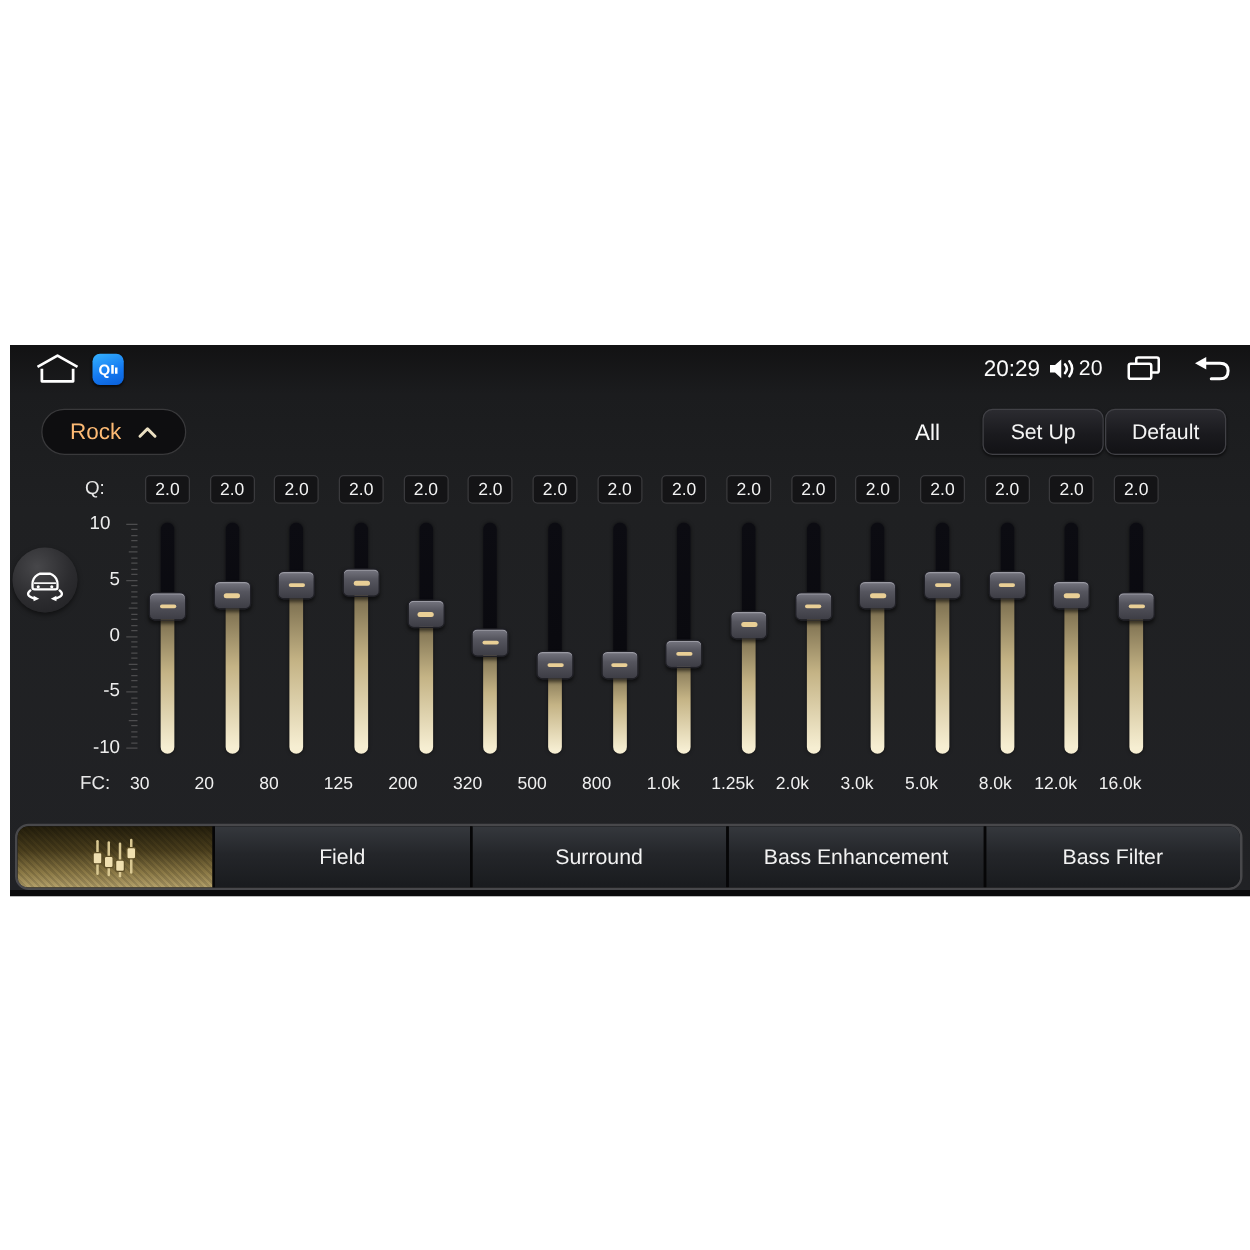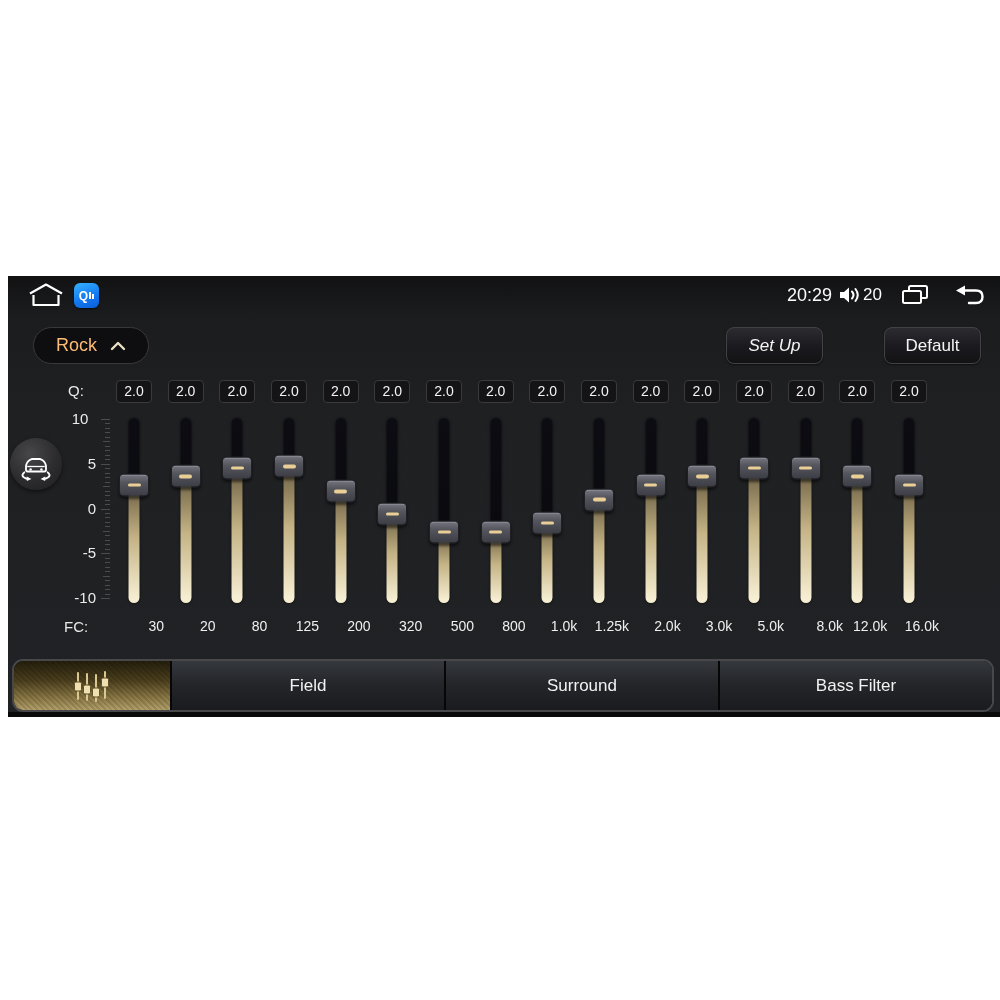--- a/index.html
+++ b/index.html
@@ -39,21 +39,21 @@
     display:flex;align-items:center;justify-content:center;gap:13px;cursor:pointer;
   }
   .preset-pill span{font-size:18px;color:#fdba74;}
   .all-label{position:absolute;left:712px;top:60px;width:44px;text-align:center;font-size:18px;color:#fafafa;}
   .hdr-btn{
     position:absolute;top:51px;height:37px;border-radius:8px;box-sizing:border-box;
     background:linear-gradient(180deg,#2b2b30 0%,#1a1a1e 55%,#121215 100%);
     border:1.5px solid #414146;display:flex;align-items:center;justify-content:center;
     font-size:17px;color:#f4f4f4;cursor:pointer;box-shadow:0 1px 2px rgba(0,0,0,.5);
   }
-  #setup-btn{left:718px;width:97px;font-style:italic;}
+  #setup-btn{left:778px;width:97px;}
   #default-btn{left:876px;width:97px;}
 
   
   .row-caption{position:absolute;font-size:15px;color:#e9e9e9;}
   #q-caption{left:60px;top:106px;}
   #fc-caption{left:56px;top:342px;}
   .qbox{
     position:absolute;top:104px;width:34px;height:21px;line-height:21px;
     transform:translateX(-50%);text-align:center;font-size:14px;color:#f3f3f3;
     background:#141416;border:1px solid #3a3a3d;border-radius:4px;cursor:pointer;
@@ -72,21 +72,21 @@
   .handle{
     position:absolute;width:30px;height:23px;border-radius:5px;transform:translate(-50%,-50%);
     background:linear-gradient(180deg,#767680 0%,#55555e 38%,#3d3d45 100%);
     border:1px solid #1f1f25;box-sizing:border-box;
     box-shadow:inset 0 1px 0 #9a9aa3,0 2px 3px rgba(0,0,0,.55);cursor:grab;
     display:flex;align-items:center;justify-content:center;
   }
   .handle-dash{width:13px;height:3.5px;border-radius:2px;background:#e9cf96;}
   .freq{
     position:absolute;top:342px;width:60px;transform:translateX(-50%);
-    text-align:right;font-size:14px;color:#f0f0f0;
+    text-align:left;font-size:14px;color:#f0f0f0;
   }
 
   
   .car-btn{
     position:absolute;left:2px;top:162px;width:52px;height:52px;border-radius:50%;
     background:radial-gradient(circle at 38% 30%,#47474a 0%,#2c2c2f 55%,#1f1f22 100%);
     display:flex;align-items:center;justify-content:center;cursor:pointer;
     box-shadow:0 2px 4px rgba(0,0,0,.5);
   }
 
@@ -363,17 +363,18 @@
           <rect x="7.5" y="12" width="7" height="9" rx="1.5"></rect>
           <rect x="16.5" y="15" width="7" height="9" rx="1.5"></rect>
           <rect x="25.5" y="18" width="7" height="9" rx="1.5"></rect>
           <rect x="34.5" y="8" width="7" height="9" rx="1.5"></rect>
         </g>
       </svg>
     </div>
 
   <div class="tab">Field</div>
       <div class="tab">Surround</div>
+      <div class="tab">Bass Enhancement</div>
       <div class="tab">Bass Filter</div>
     </div>
 
   <div class="bottom-strip"></div>
 </div>
 
 </body></html>

